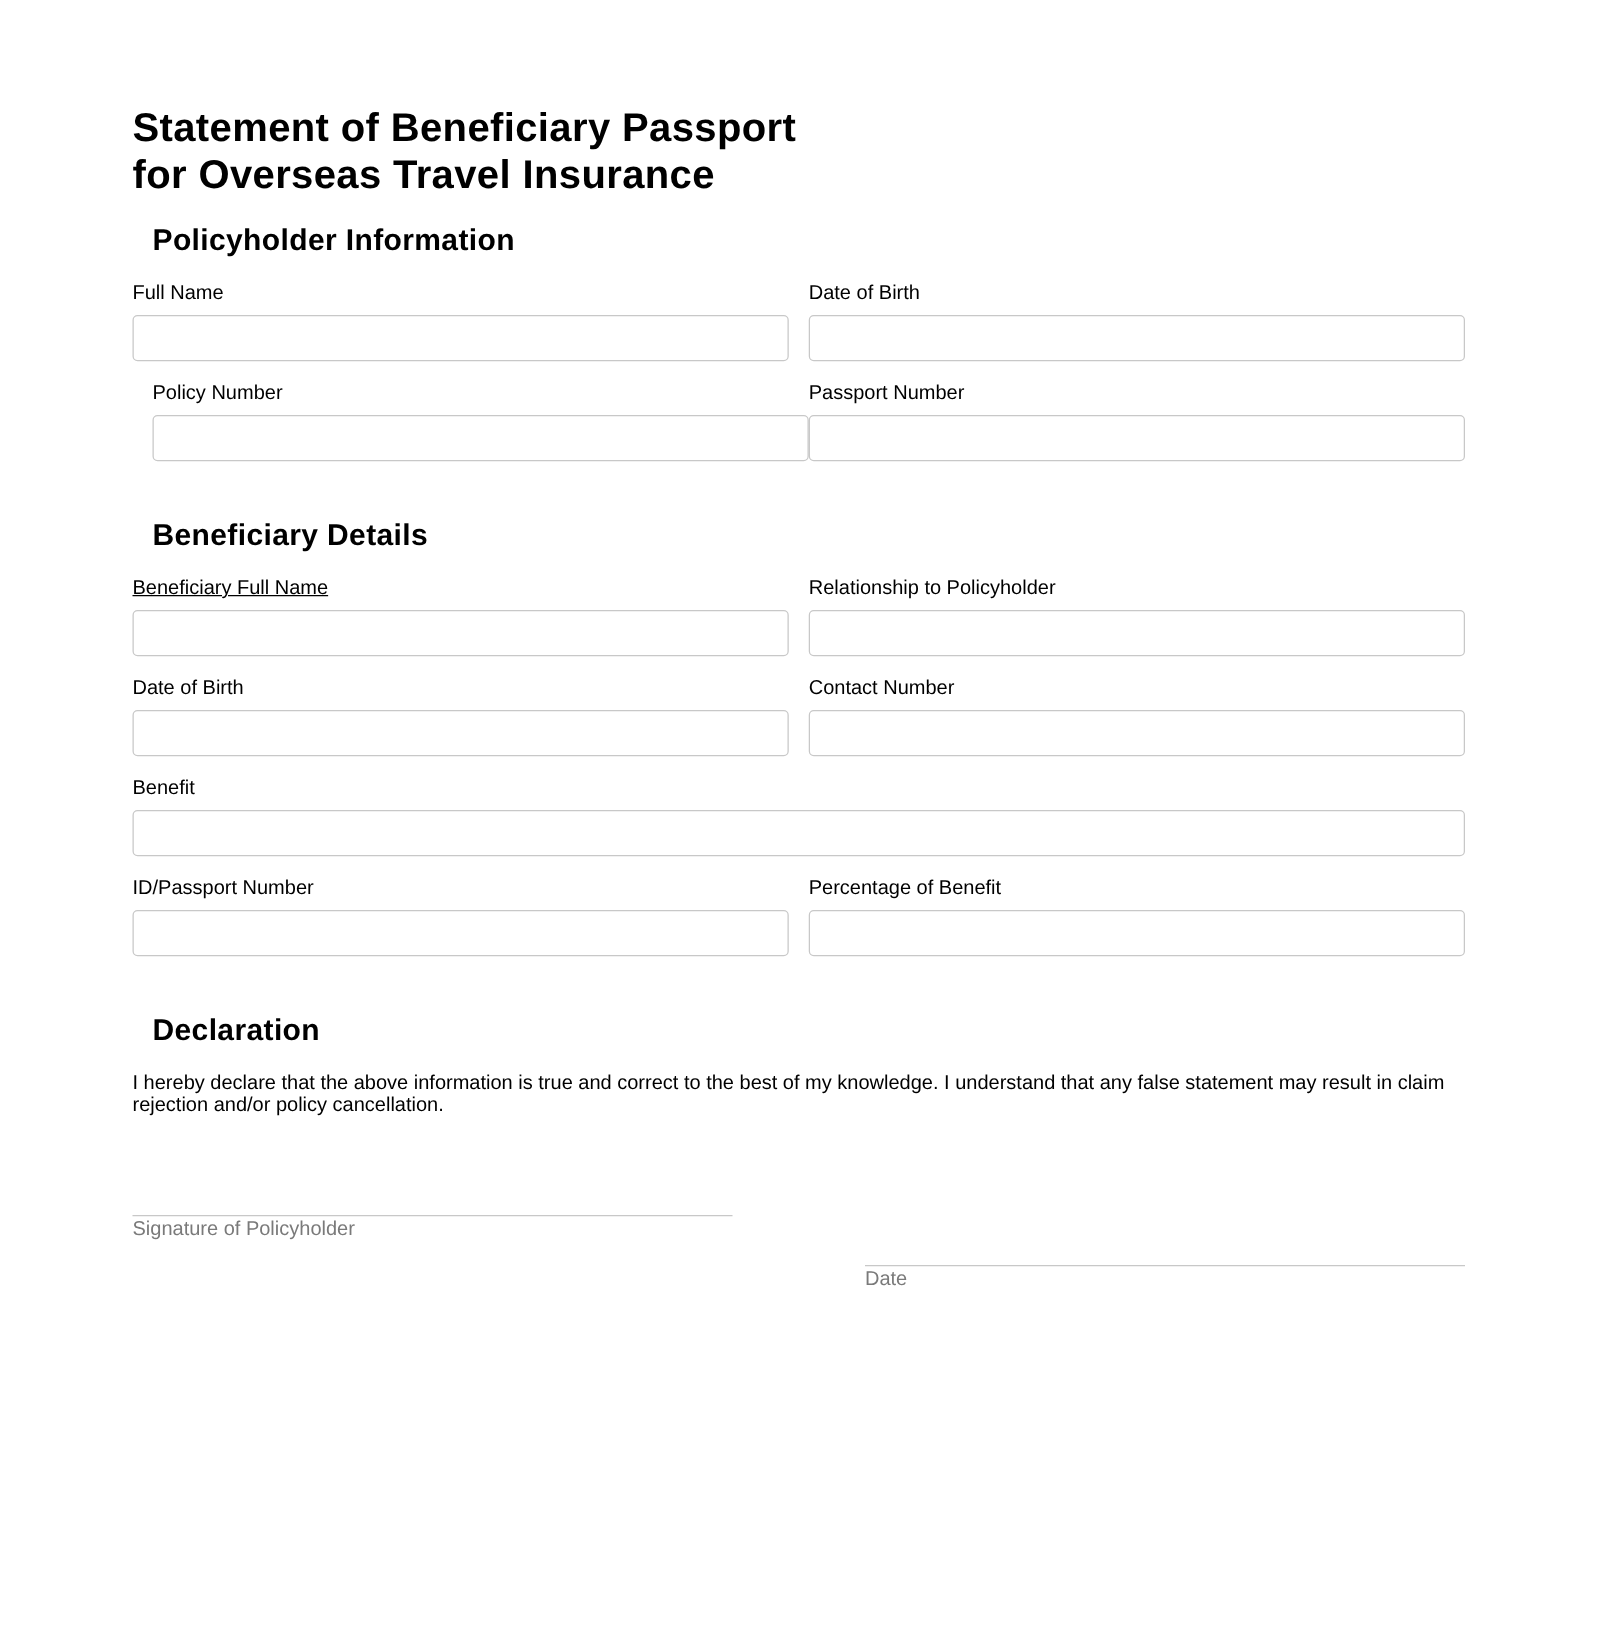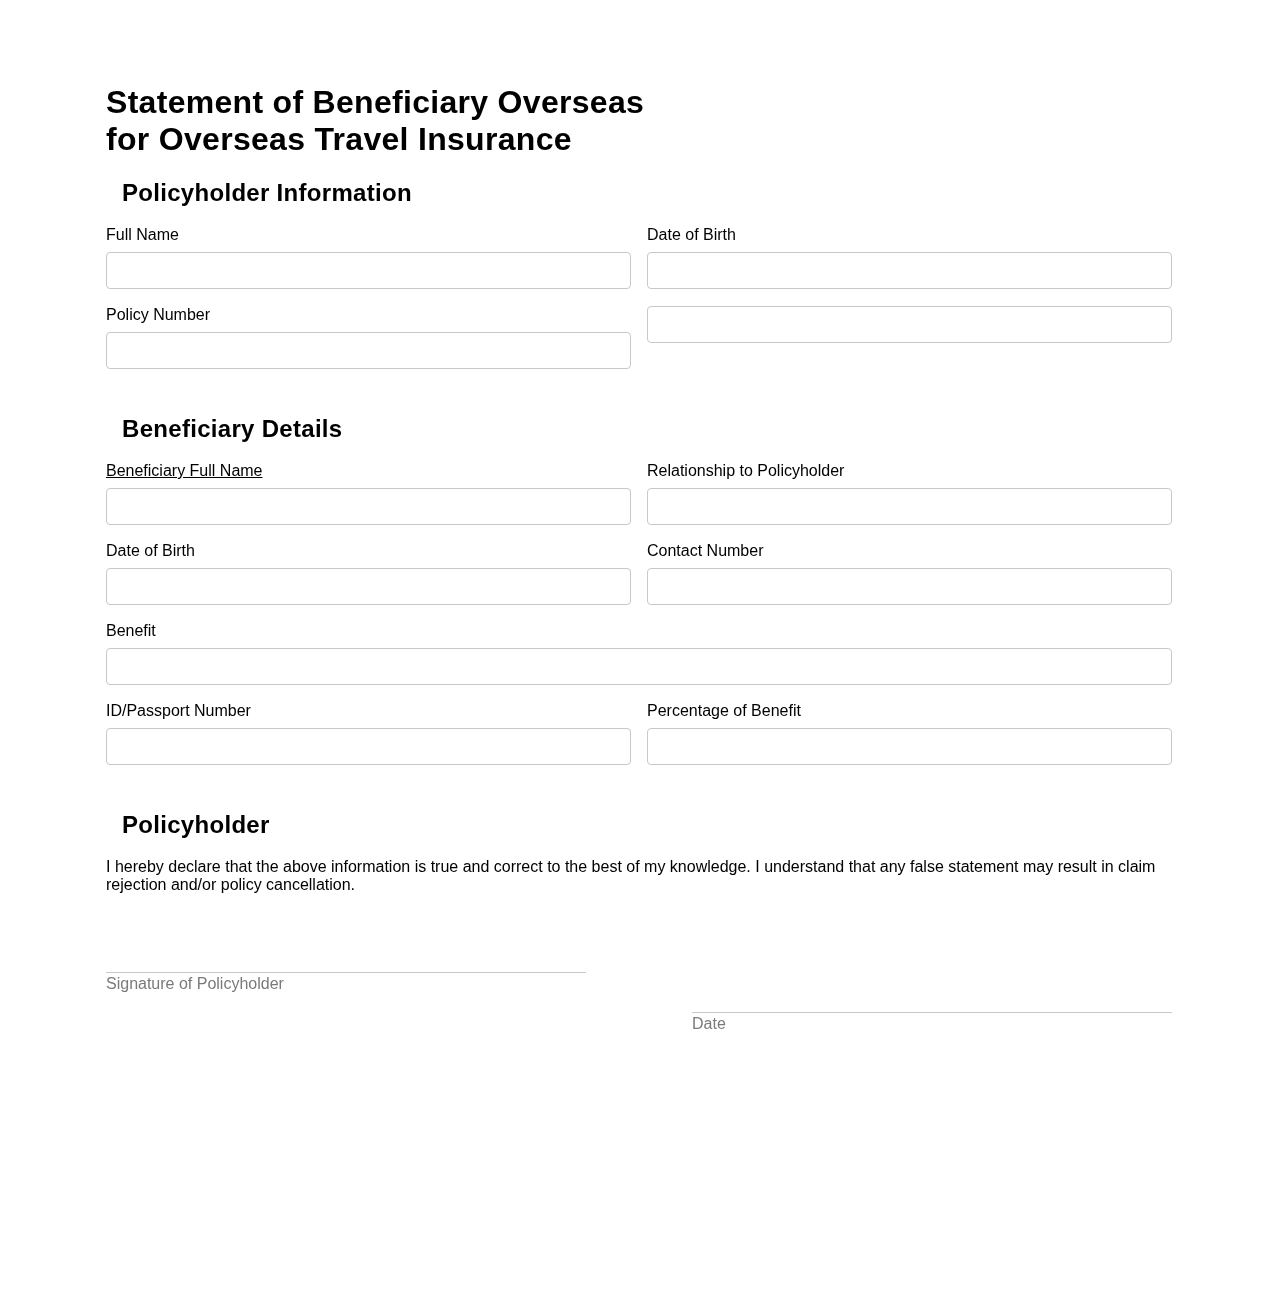--- a/index.html
+++ b/index.html
@@ -93,40 +93,41 @@
       line-height: 14px;
       color: #7a7a7a;
     }
   </style>
 </head>
 <body>
 
 <div class="page">
 
   <h1>
-    <span>Statement of Beneficiary Overseas</span><br>
+    <span>Statement of Beneficiary Passport</span><br>
     <span>for Overseas Travel Insurance</span>
   </h1>
 
   <h2 style="top:179px;">Policyholder Information</h2>
 
   <div class="field col-left" style="top:226px;">
     <label>Full Name</label>
     <input type="text" value="" style="">
   </div>
   <div class="field col-right" style="top:226px;">
     <label>Date of Birth</label>
     <input type="text" value="" style="">
   </div>
 
-  <div class="field col-left" style="top:306px;">
+  <div class="field col-left" style="top:306px;margin-left:16px;">
     <label>Policy Number</label>
     <input type="text" value="" style="">
   </div>
   <div class="field col-right" style="top:306px;">
+    <label>Passport Number</label>
     <input type="text" value="" style="">
   </div>
 
   <h2 style="top:415px;">Beneficiary Details</h2>
 
   <div class="field col-left" style="top:462px;text-decoration:underline;">
     <label>Beneficiary Full Name</label>
     <input type="text" value="" style="">
   </div>
   <div class="field col-right" style="top:462px;">
@@ -150,21 +151,21 @@
 
   <div class="field col-left" style="top:702px;">
     <label>ID/Passport Number</label>
     <input type="text" value="" style="">
   </div>
   <div class="field col-right" style="top:702px;">
     <label>Percentage of Benefit</label>
     <input type="text" value="" style="">
   </div>
 
-  <h2 style="top:811px;">Policyholder</h2>
+  <h2 style="top:811px;">Declaration</h2>
 
   <p class="declaration-text">I hereby declare that the above information is true and correct to the best of my knowledge. I understand that any false statement may result in claim rejection and/or policy cancellation.</p>
 
   <div class="sig-block" style="left:0;">
     <div class="sig-line"></div>
     <span class="sig-label">Signature of Policyholder</span>
   </div>
 
   <div class="sig-block" style="left:586px;margin-top:40px;">
     <div class="sig-line"></div>

